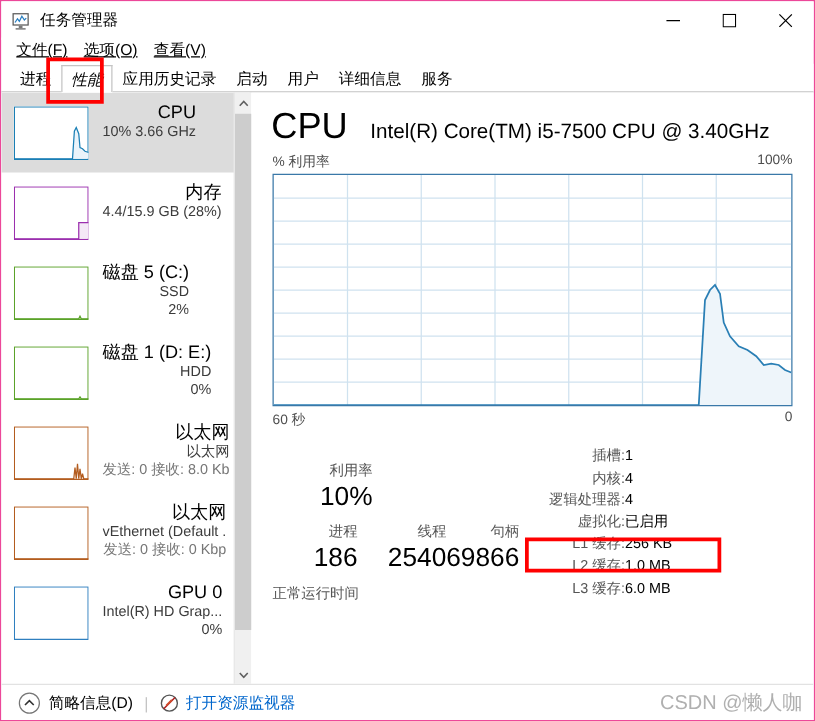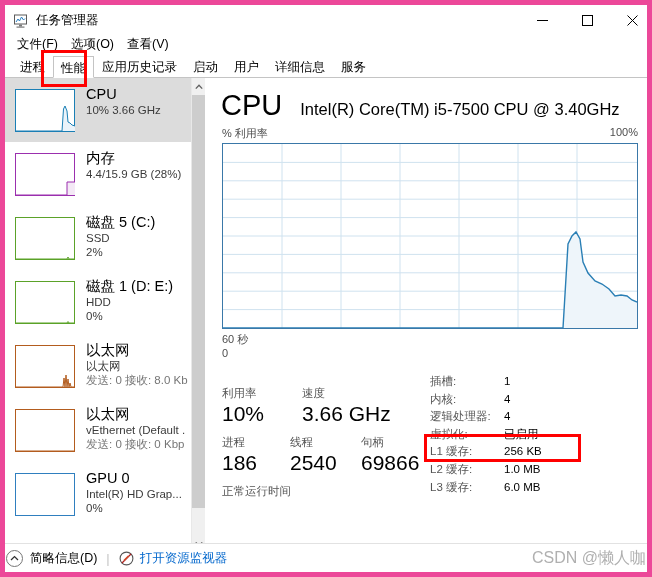--- a/index.html
+++ b/index.html
@@ -8,22 +8,23 @@
     width: 652px; height: 577px;
     overflow: hidden;
     background: #ffffff;
     font-family: "Liberation Sans", "DejaVu Sans", sans-serif;
     -webkit-font-smoothing: antialiased;
   }
   #app {
     position: relative;
     width: 652px; height: 577px;
     background: #ffffff;
-    border: 5px solid #ec4899;
+    border: 1px solid #ec4899;
     overflow: hidden;
+    text-align: right;
   }
 
   
   .titlebar {
     position: absolute; left: 0; top: 0;
     width: 650px; height: 31px;
     background: #ffffff;
     display: flex; align-items: center;
   }
   .title-icon {
@@ -45,20 +46,21 @@
     font-size: 12px; color: #1a1a1a;
   }
 
   
   .menubar {
     position: absolute; left: 0; top: 29px;
     width: 544px; height: 21px;
     display: flex; align-items: center;
     padding-left: 6px;
     background: #ffffff;
+    text-decoration: underline;
   }
   .menu-item {
     font-size: 12.5px; color: #000;
     padding: 1px 7px 1px 6px;
     white-space: nowrap;
   }
 
   
   .tabstrip {
     position: absolute; left: 0; top: 50px;
@@ -77,20 +79,21 @@
     border: 1px solid transparent;
     border-bottom: none;
     position: relative;
   }
   .tab.active {
     background: #ffffff;
     border: 1px solid #c4c4c4;
     border-bottom: 1px solid #ffffff;
     z-index: 3;
     margin-bottom: -1px;
+    font-style: italic;
   }
 
   
   .sidebar {
     position: absolute; left: 0; top: 73px;
     width: 199px; height: 474px;
     background: #ffffff;
     border-right: 1px solid #e2e2e2;
     overflow: hidden;
   }
@@ -168,21 +171,21 @@
     margin: 0 17px 0 17px;
     height: 186px;
     border: 1px solid #3a78a8;
     position: relative;
     background: #ffffff;
   }
   .chart-wrap svg { display: block; width: 100%; height: 100%; }
   .chart-foot {
     display: flex; justify-content: space-between;
     padding: 3px 17px 0 17px;
-    font-size: 11px; color: #4d4d4d; flex-direction: column;
+    font-size: 11px; color: #4d4d4d;
   }
 
   
   .stats {
     position: relative;
     display: flex;
     padding: 13px 0 0 17px;
   }
   .stats-left { width: 208px; margin-top: 14px; }
   .stat-row { display: flex; margin-bottom: 9px; }
@@ -205,21 +208,21 @@
   #redbox-tab  { left: 36px; top: 45px; width: 46px; height: 37px; }
   #redbox-virt { left: 419px; top: 429px; width: 157px; height: 28px; }
 
   
   .statusbar {
     position: absolute; left: 0; bottom: 0;
     width: 650px; height: 29px;
     background: #ffffff;
     border-top: 1px solid #e2e2e2;
     display: flex; align-items: center;
-    padding-left: 1px;
+    padding-left: 14px;
   }
   .status-chev {
     width: 17px; height: 17px; border-radius: 50%;
     border: 1px solid #767676;
     display: flex; align-items: center; justify-content: center;
     font-size: 8px; color: #333; flex: none;
   }
   .status-text { font-size: 12.5px; color: #000; margin-left: 7px; }
   .status-sep { color: #c4c4c4; margin: 0 9px; font-size: 13px; }
   .status-link { font-size: 12.5px; color: #0066cc; margin-left: 6px; font-family: Liberation Mono, monospace; }
@@ -438,24 +441,20 @@
     </div>
 
     <div class="stats">
 
       <div class="stats-left">
         <div class="stat-row">
           <div class="stat-block" style="width:80px">
             <div class="stat-label">利用率</div>
             <div class="stat-value">10%</div>
           </div>
-          <div class="stat-block">
-            <div class="stat-label">速度</div>
-            <div class="stat-value">3.66 GHz</div>
-          </div>
         </div>
 
         <div class="stat-row">
           <div class="stat-block" style="width:68px">
             <div class="stat-label">进程</div>
             <div class="stat-value">186</div>
           </div>
           <div class="stat-block" style="width:71px">
             <div class="stat-label">线程</div>
             <div class="stat-value">2540</div>

